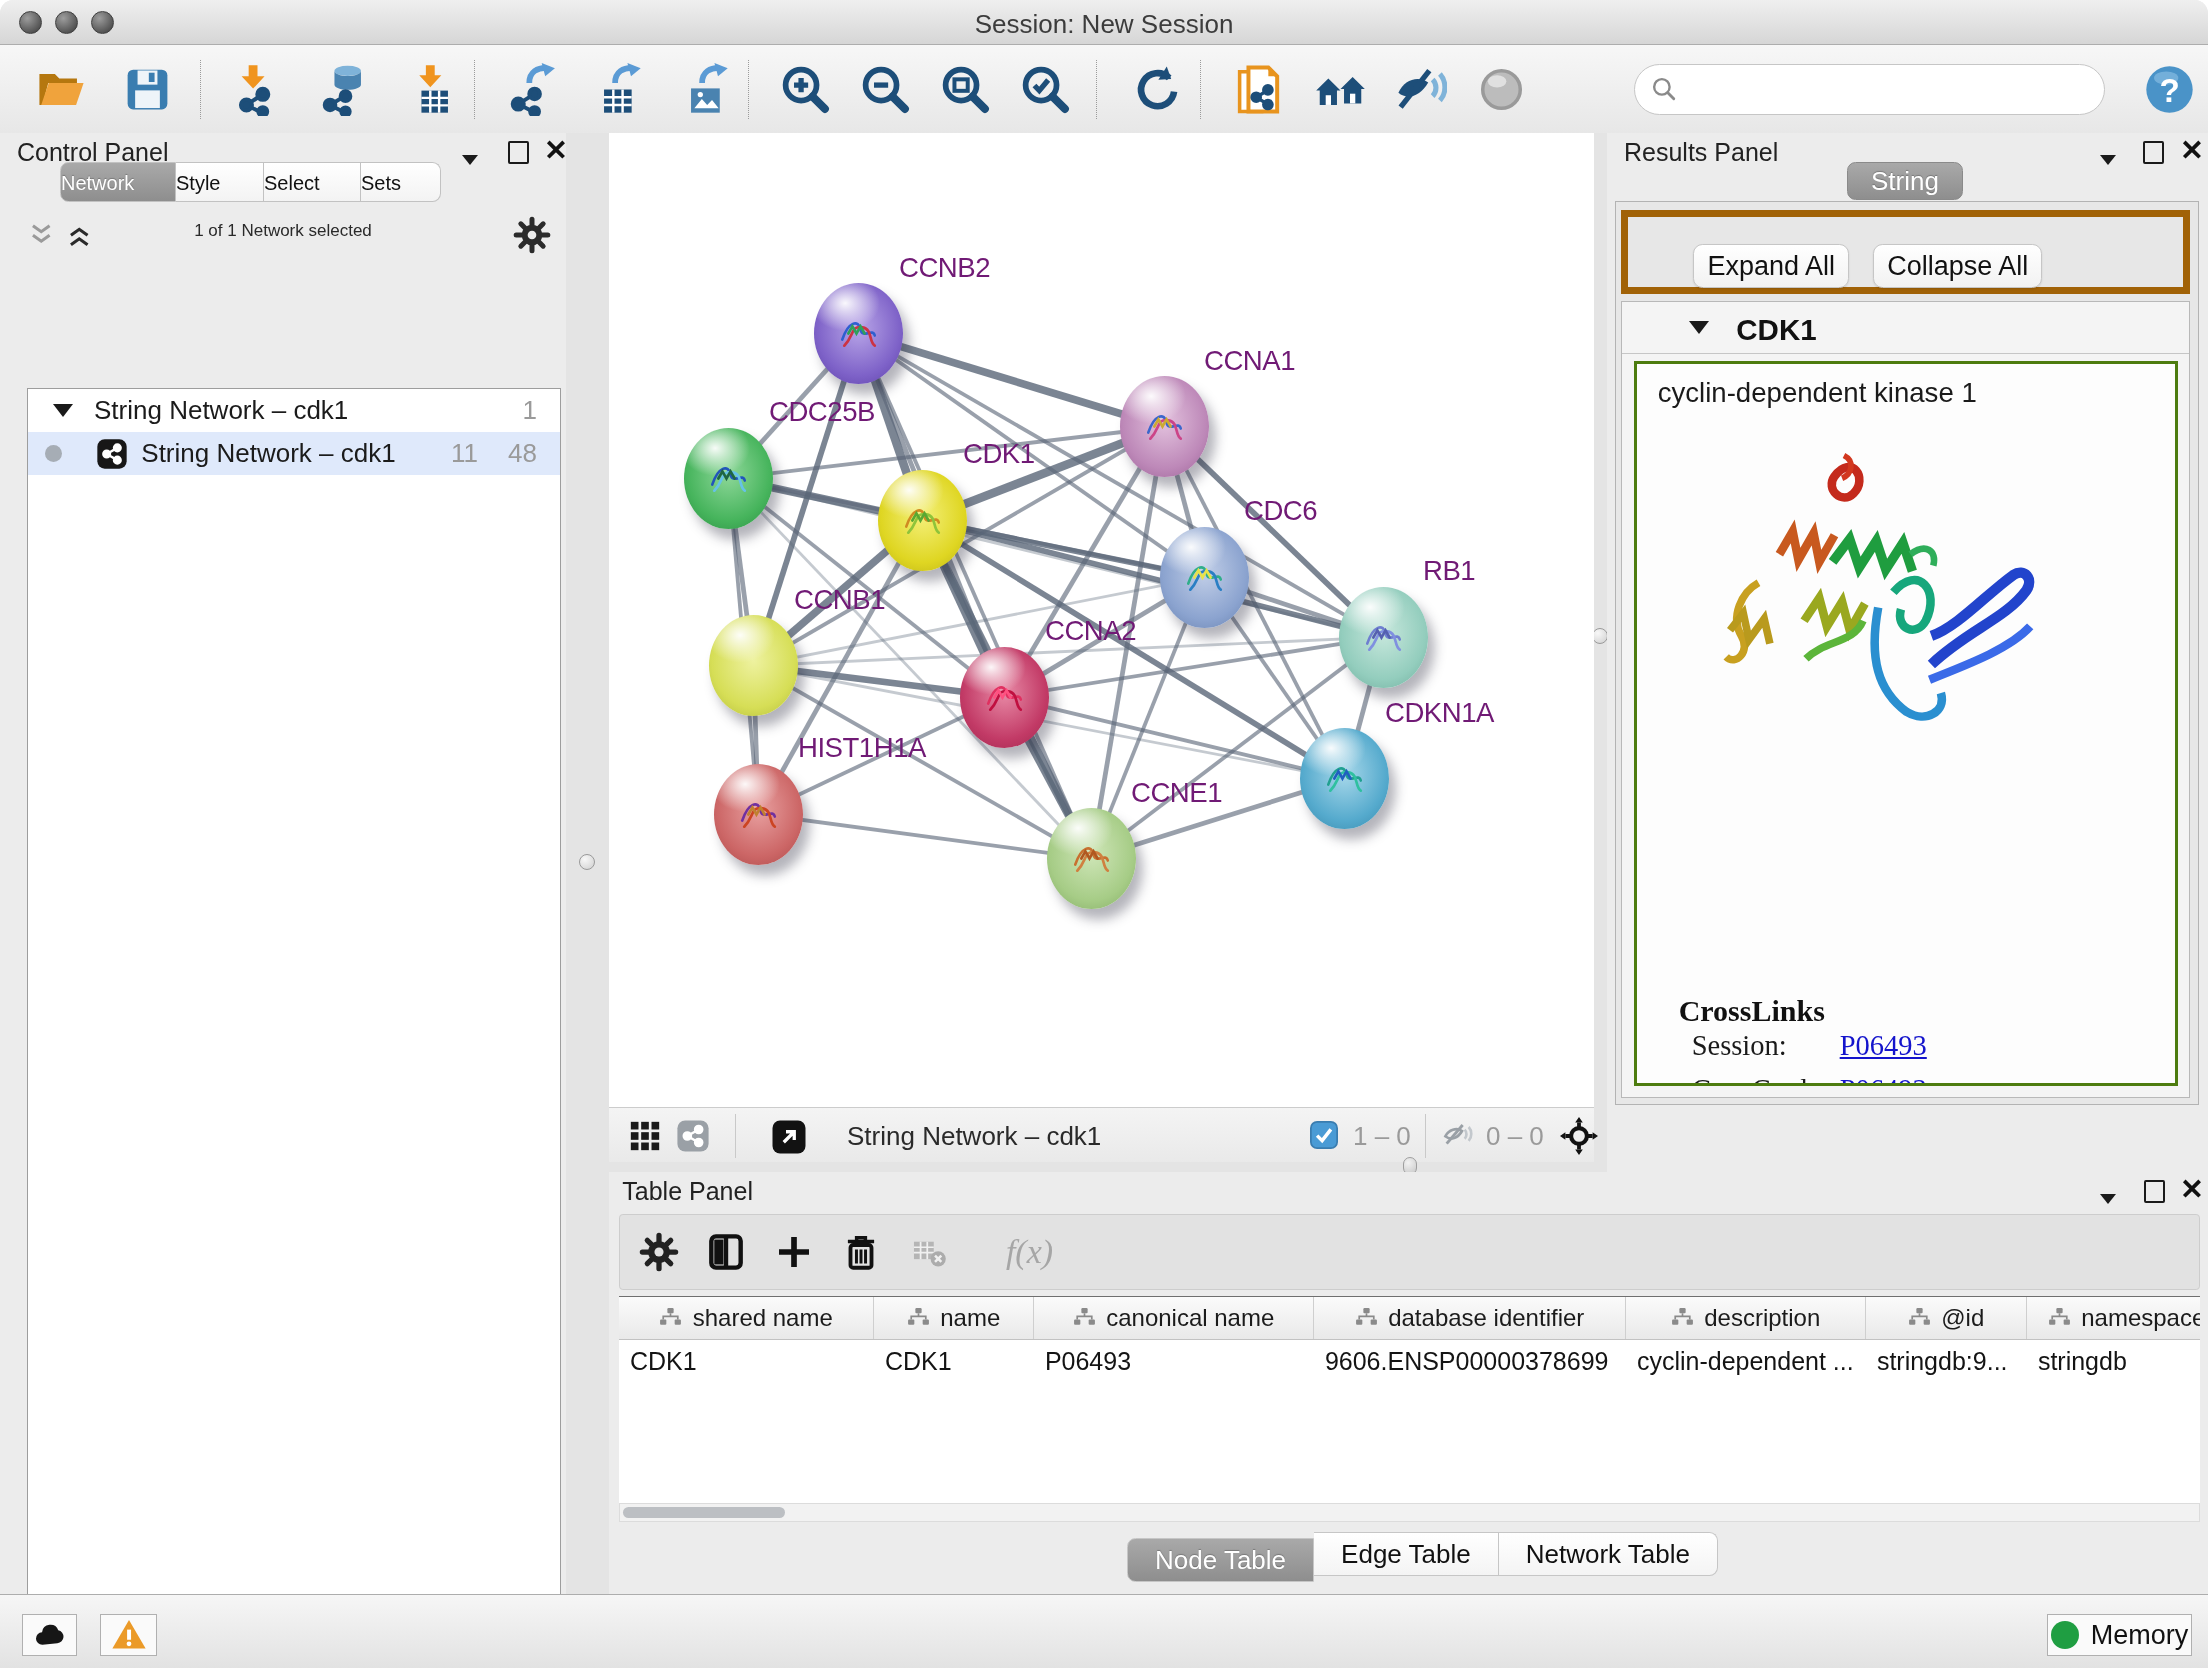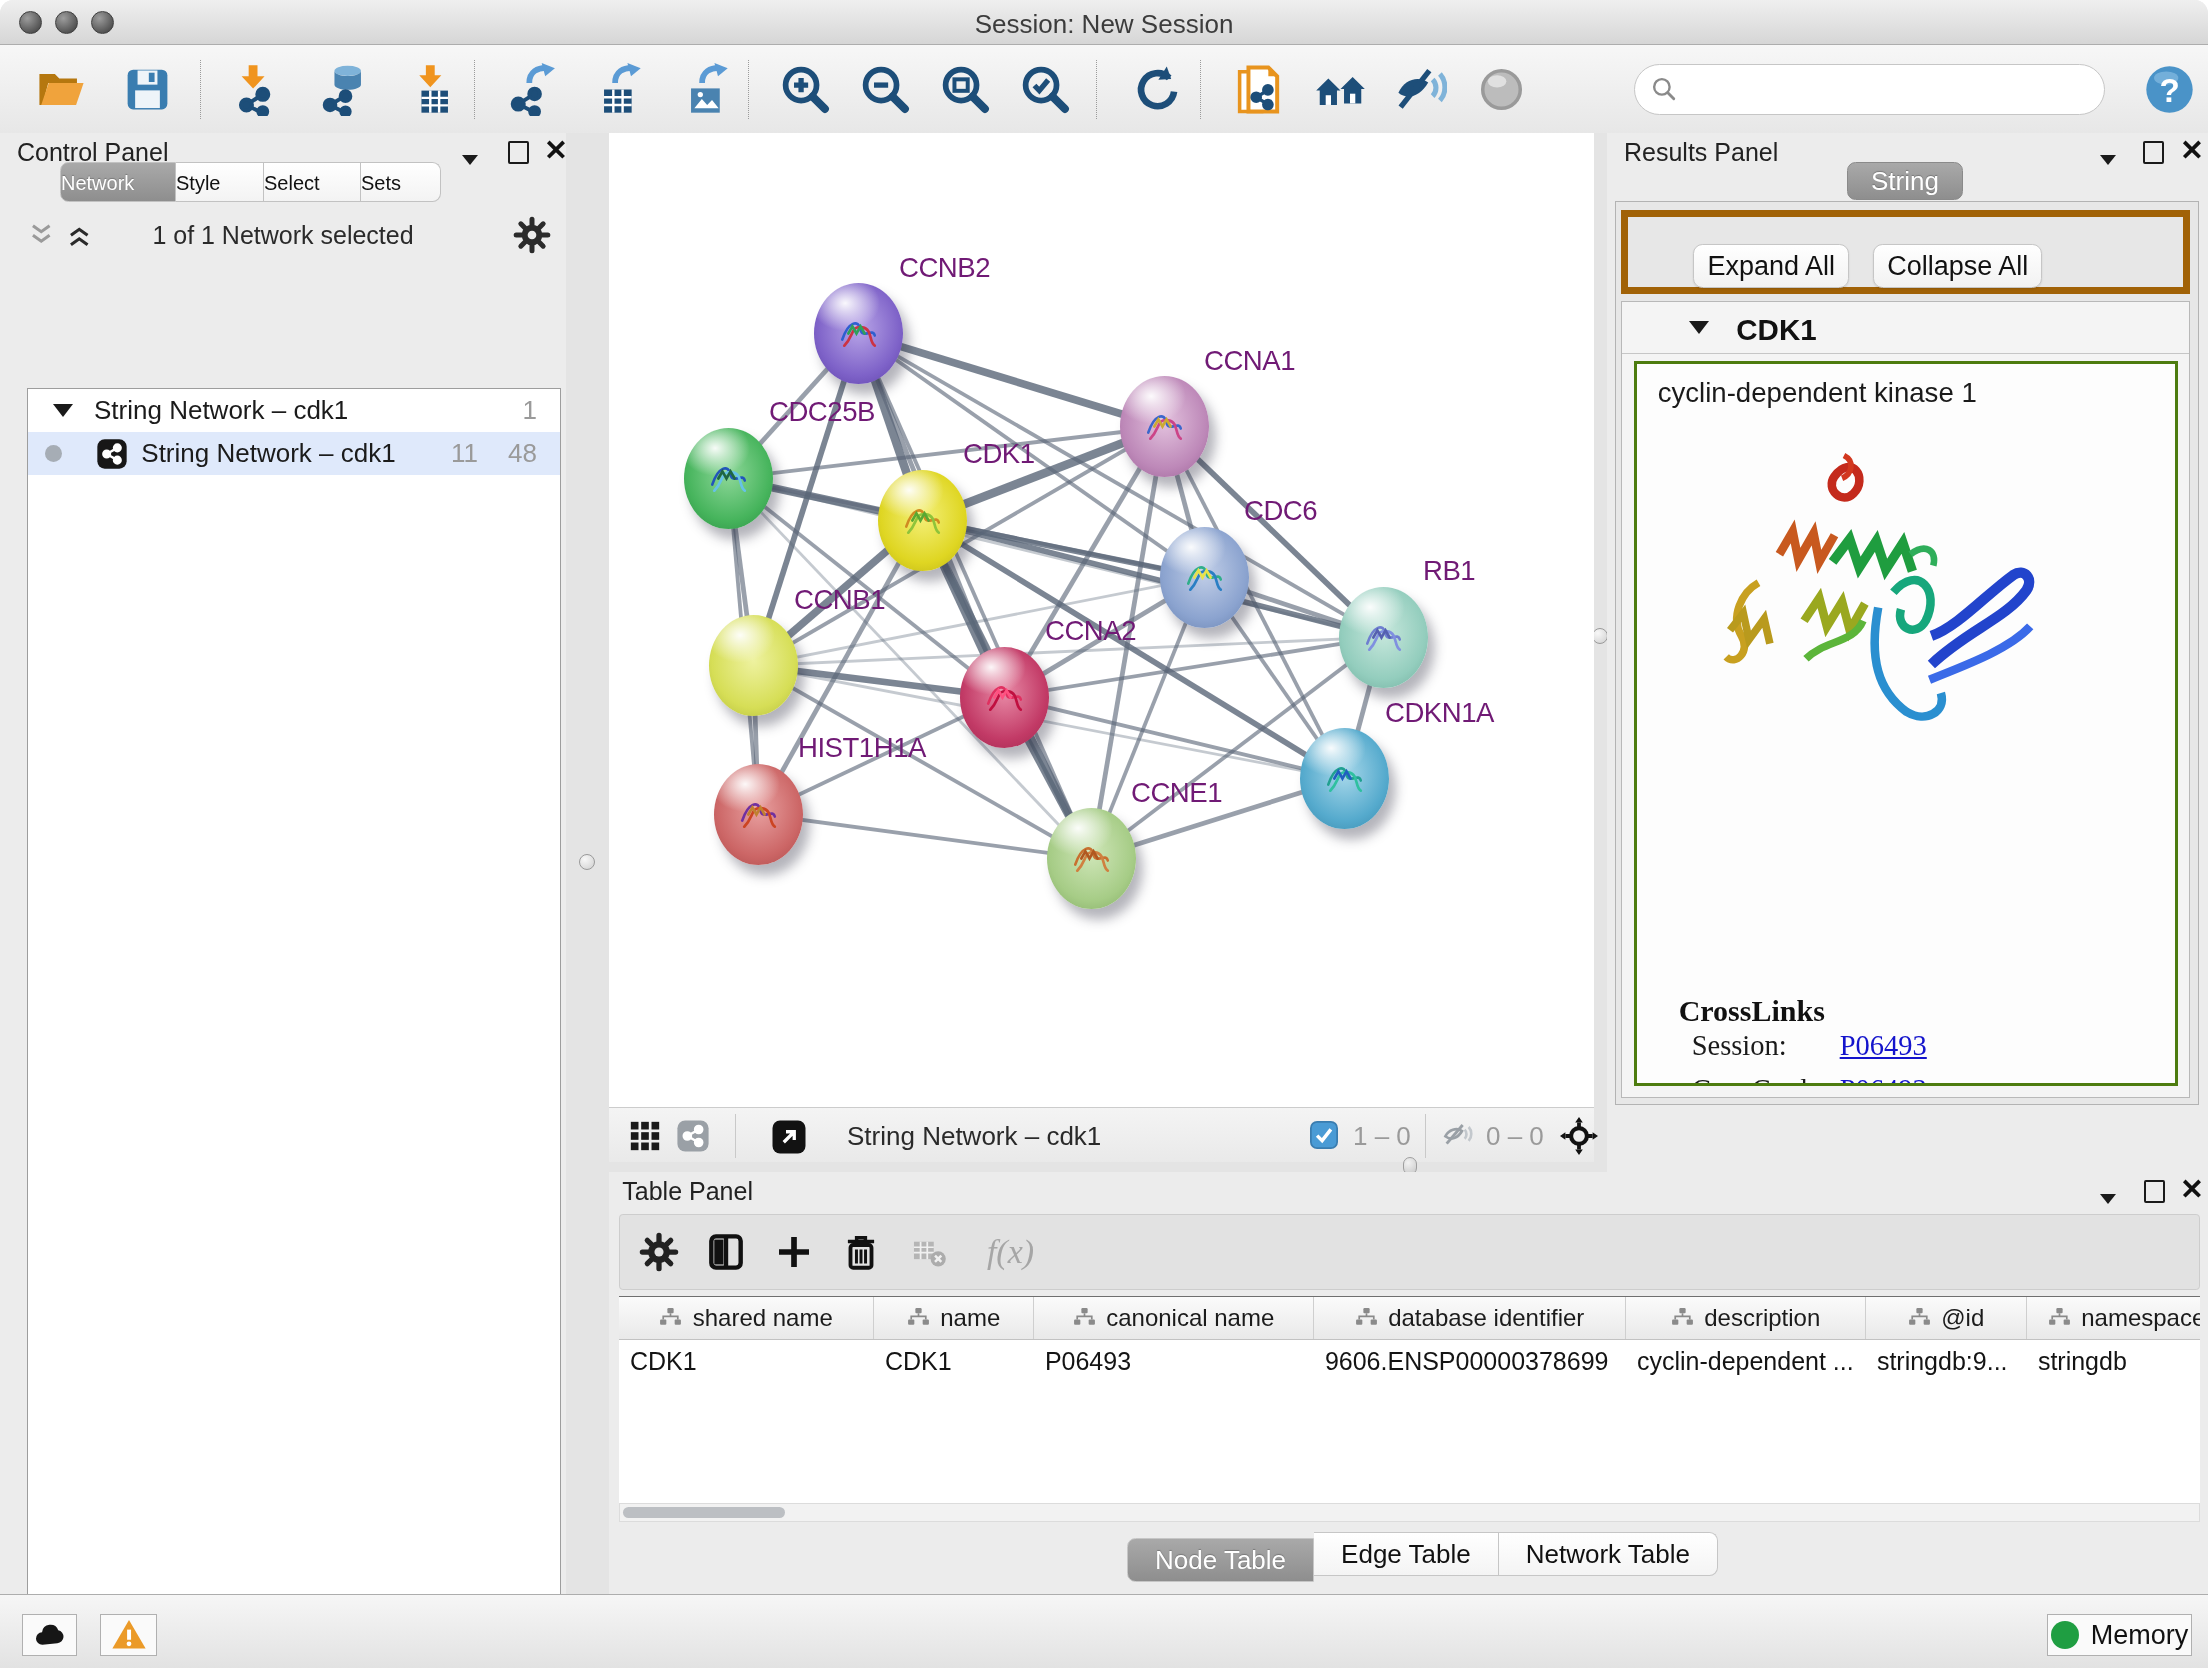--- a/index.html
+++ b/index.html
@@ -286,21 +286,21 @@
         <div class="tab" style="width: 97px;">Select</div>
         <div class="tab" style="width: 80px;">Sets</div>
       </div>
 
     <svg style="position:absolute;left:27px;top:88px;width:28.5px;height:28.5px" viewBox="0 0 24 24">
         <path d="M5 4l7 5 7-5M5 12l7 5 7-5" fill="none" stroke="#9a9a9a" stroke-width="2.6"></path>
       </svg>
     <svg style="position:absolute;left:65px;top:88px;width:28.5px;height:28.5px" viewBox="0 0 24 24">
         <path d="M5 20l7-5 7 5M5 12l7-5 7 5" fill="none" stroke="#2a2a2a" stroke-width="2.6"></path>
       </svg>
-    <div style="position:absolute;left:0;top:88px;width:566px;text-align:center;font-size:25px;color:#2a2a2a">1 of 1 Network selected</div>
+    <div style="position:absolute;left:0;top:88px;width:566px;text-align:center;font-size:17px;color:#2a2a2a">1 of 1 Network selected</div>
     <svg style="position:absolute;left:512px;top:82px;width:40px;height:40px" viewBox="0 0 24 24">
         <g stroke="#2b2b2b" stroke-width="3" stroke-linecap="round">
           <path d="M12 2.5v4M12 17.5v4M2.5 12h4M17.5 12h4M5.3 5.3l2.8 2.8M15.9 15.9l2.8 2.8M18.7 5.3l-2.8 2.8M8.1 15.9l-2.8 2.8"></path>
         </g>
         <circle cx="12" cy="12" r="6.2" fill="#2b2b2b"></circle>
         <circle cx="12" cy="12" r="2.6" fill="#ececec"></circle>
       </svg>
 
     <div class="treebox">
       <div class="trow">
@@ -606,21 +606,21 @@
           </svg>
       </div>
       <div class="tp-ic" style="left:285px">
         <svg viewBox="0 0 24 24" width="38" height="38" opacity=".5">
             <rect x="2.5" y="5.5" width="12.5" height="11" fill="#8a8a8a"></rect>
             <path d="M2.5 9h12.5M2.5 12.4h12.5M6.7 5.5v11M10.9 5.5v11" stroke="#fff" stroke-width="1.1"></path>
             <circle cx="17.8" cy="16.3" r="4.8" fill="#777"></circle>
             <path d="M15.8 14.3l4 4M19.8 14.3l-4 4" stroke="#fff" stroke-width="1.6"></path>
           </svg>
       </div>
-      <div class="tp-ic" style="left:348px;width:86px">
+      <div class="tp-ic" style="left:367px;width:86px">
         <span style="font-family:'Liberation Serif',serif;font-style:italic;font-size:34px;color:#a6a6a6">f(x)</span>
       </div>
     </div>
     <div class="tbl">
       <div class="tbl-head" id="tblHead">
           <div class="th" style="width: 255px;">
             <svg viewBox="0 0 24 24" width="25" height="25">
               <g fill="#8a8a8a">
                 <rect x="9" y="2" width="6" height="5" rx="1"></rect>
                 <rect x="2" y="13" width="6" height="5" rx="1"></rect>

